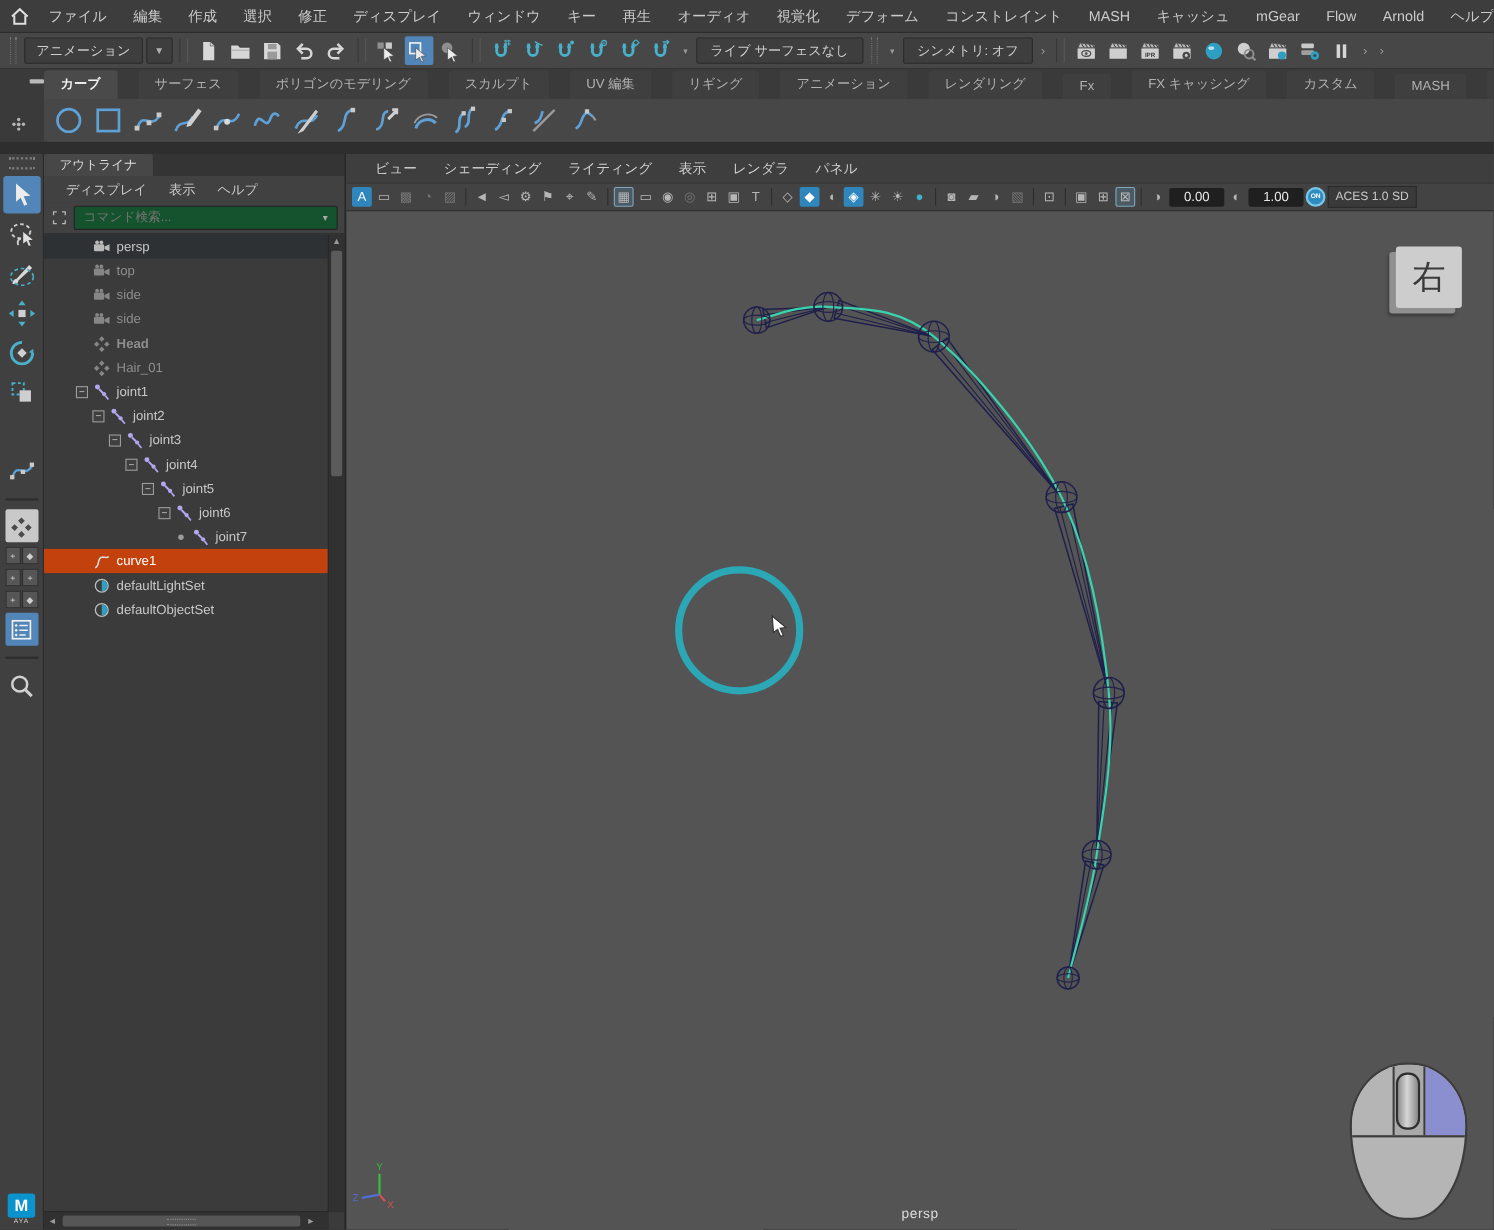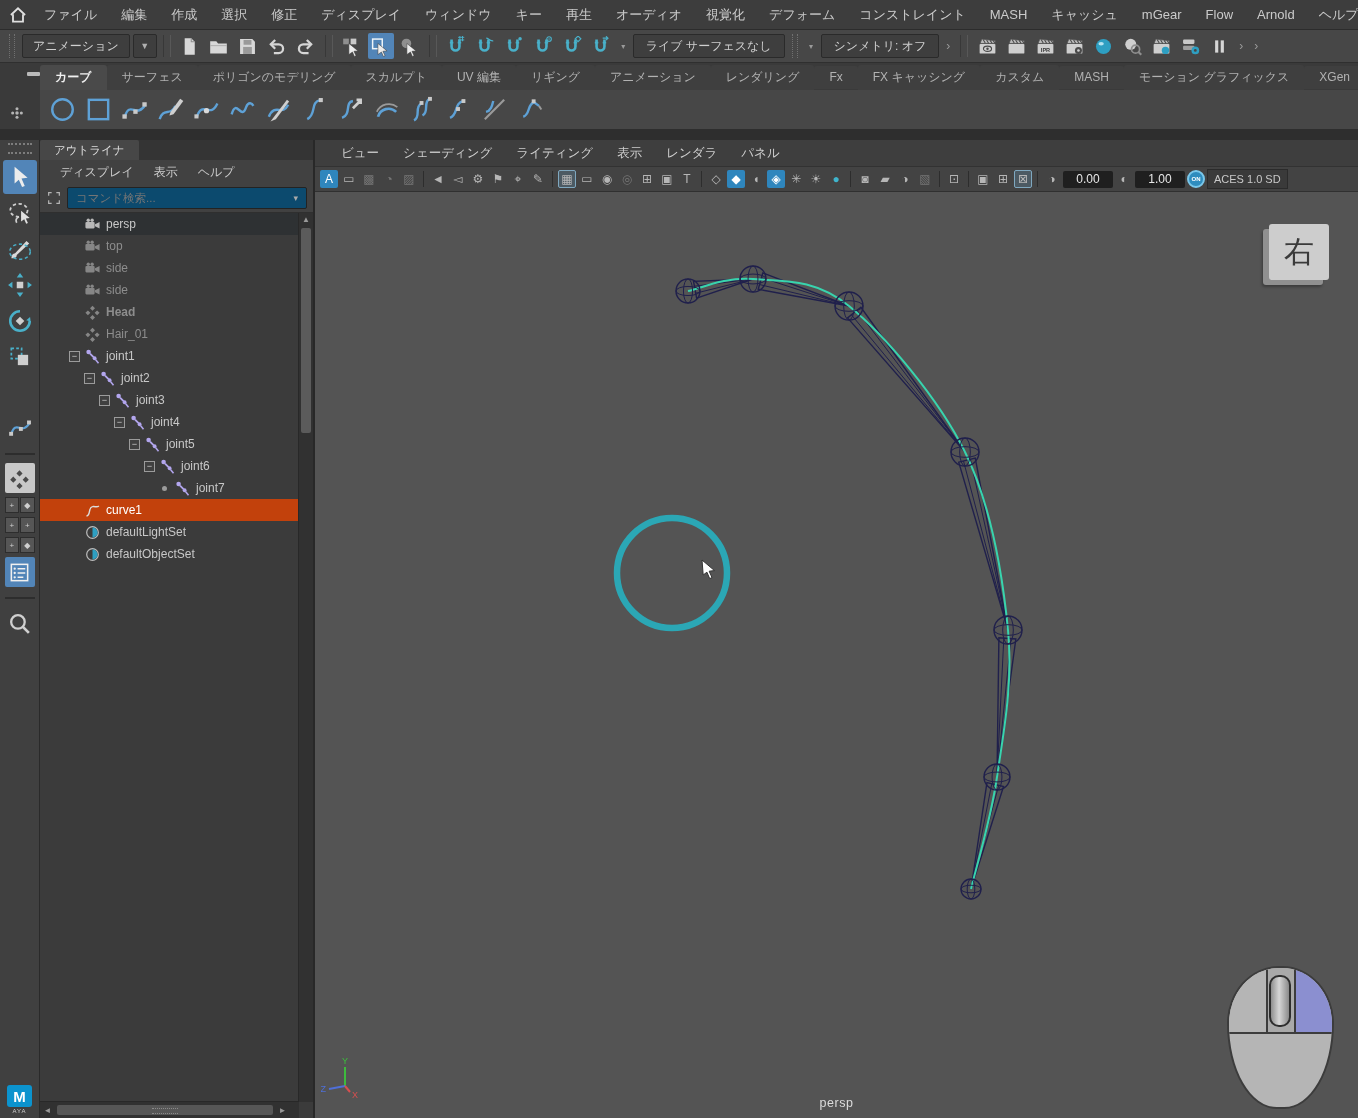--- a/index.html
+++ b/index.html
@@ -29,21 +29,21 @@
   .sl-field{height:22px;background:#3e3e3e;border:1px solid #2a2a2a;border-radius:2px;display:flex;align-items:center;
             padding:0 12px;font-size:12px;color:#cfcfcf;white-space:nowrap}
   .sl-arrow{color:#9a9a9a;font-size:12px;padding:0 4px}
   .sl-minidrop{width:13px;text-align:center;color:#9a9a9a;font-size:8px}
 
   
   #shelf{position:absolute;left:0;top:63px;width:100%;height:77px;background:#3a3a3a}
   #shelf-left{position:absolute;left:0;top:0;width:40px;height:77px}
   .shelf-dash{position:absolute;left:27px;top:9px;width:13px;height:4px;background:#b9b9b9;border-radius:1px}
   .shelf-opts{position:absolute;left:9px;top:42px;width:16px;height:16px}
-  #shelf-tabs{position:absolute;left:40px;top:2px;right:0;height:25px;display:flex;align-items:center;gap:0}
+  #shelf-tabs{position:absolute;left:40px;top:2px;right:0;height:25px;display:flex;align-items:flex-end;gap:19px}
   .shelf-tab{padding:4px 15px 5px;font-size:12px;color:#b2b2b2;background:#3f3f3f;border-radius:3px 3px 0 0;white-space:nowrap}
   .shelf-tab.active{color:#f0f0f0;background:#4a4a4a;font-weight:bold}
   #shelf-icons{position:absolute;left:40px;top:27px;right:0;height:39px;background:#474747;display:flex;
                align-items:center;gap:3px;padding-left:6px}
   .shelf-btn{width:33px;height:33px;display:flex;align-items:center;justify-content:center;border-radius:2px}
   .shelf-btn svg{width:29px;height:29px}
   #shelf-bottom{position:absolute;left:0;bottom:0;width:100%;height:11px;background:#2e2e2e}
 
   
   #toolbox{position:absolute;left:0;top:140px;width:40px;height:978px;background:#404040;border-right:1px solid #2a2a2a;
@@ -69,21 +69,21 @@
   
   #outliner{position:absolute;left:40px;top:140px;width:275px;height:978px;background:#3b3b3b;
             border-right:2px solid #282828;box-sizing:border-box}
   .ol-tabbar{height:20px;background:#343434;display:flex}
   .ol-tab{background:#474747;color:#dedede;font-size:11.5px;padding:3px 14px 2px;border-radius:2px 2px 0 0}
   .ol-menus{height:24px;display:flex;align-items:center;padding-left:10px;background:#414141}
   .ol-menu-item{font-size:12px;color:#cccccc;padding:0 10px}
   .ol-search{height:28px;display:flex;align-items:center;gap:5px;padding:0 6px;background:#414141;
              border-bottom:1px solid #2f2f2f}
   .ol-search .svgwrap svg{width:16px;height:16px}
-  .ol-search-box{flex:1;height:20px;background:#0c4a6e;border:1px solid #232323;border-radius:2px;
+  .ol-search-box{flex:1;height:20px;background:#14532d;border:1px solid #232323;border-radius:2px;
                  display:flex;align-items:center;padding:0 6px}
   .ol-search-box input{flex:1;background:transparent;border:none;outline:none;color:#9a9a9a;font-size:11.5px;
                        font-family:inherit}
   .ol-search-caret{color:#aaa;font-size:9px;padding-right:2px}
   #ol-tree{position:absolute;top:73px;left:0;right:14px;bottom:16px;overflow:hidden;background:#3b3b3b}
   .ol-row{height:22px;display:flex;align-items:center;font-size:12px;color:#c8c8c8;white-space:nowrap;box-sizing:border-box}
   .ol-row.dim{color:#8d8d8d}
   .ol-row.rowdark{background:#2e3133}
   .ol-row.selected{background:#c2410c;color:#ffffff}
   .ol-exp{width:11px;height:11px;border:1px solid #9b9b9b;display:inline-flex;align-items:center;justify-content:center;

